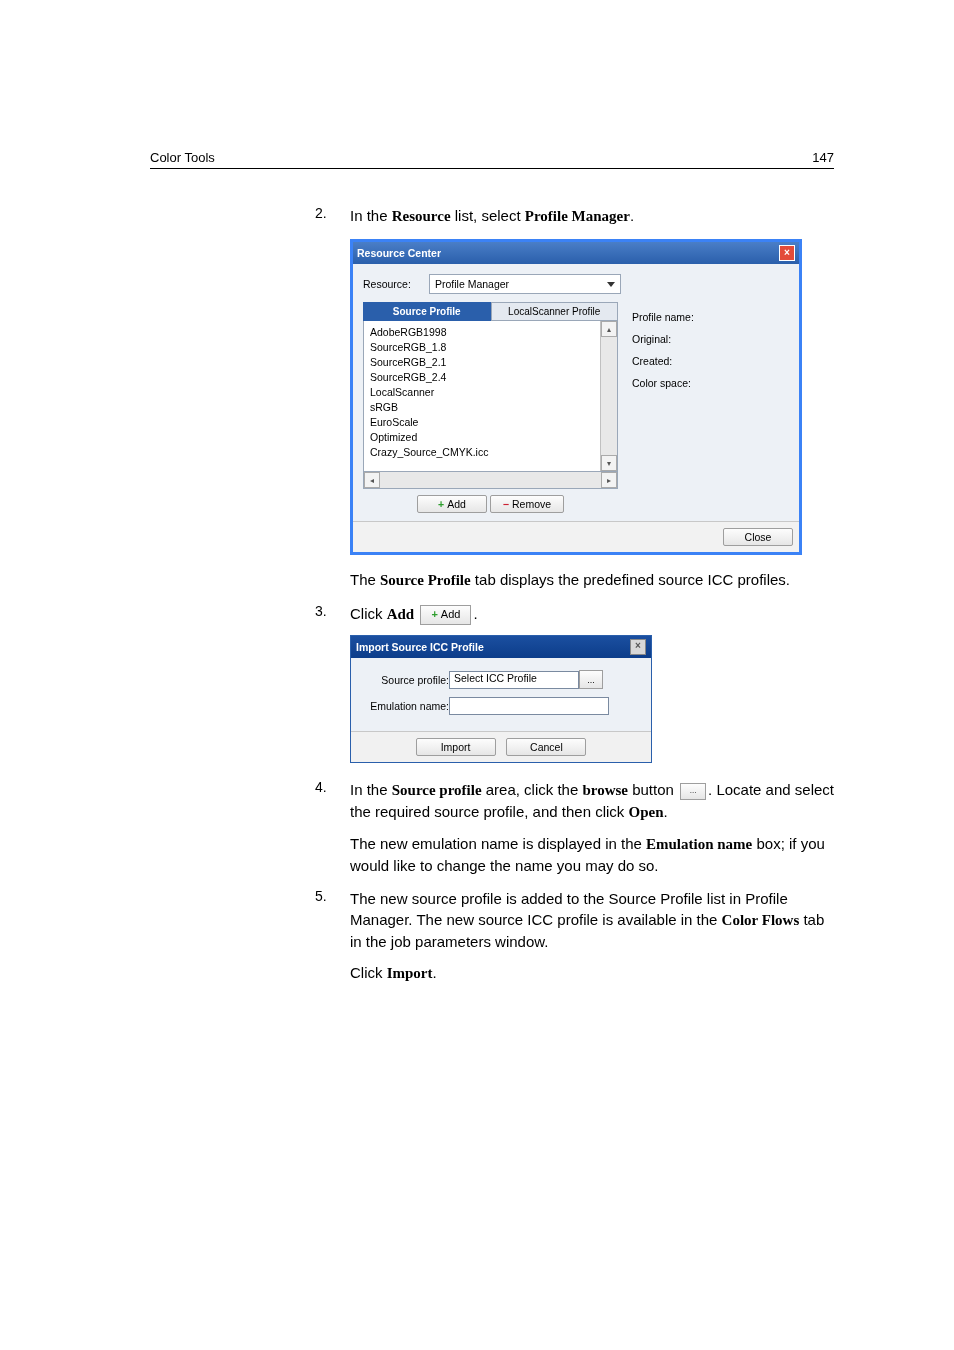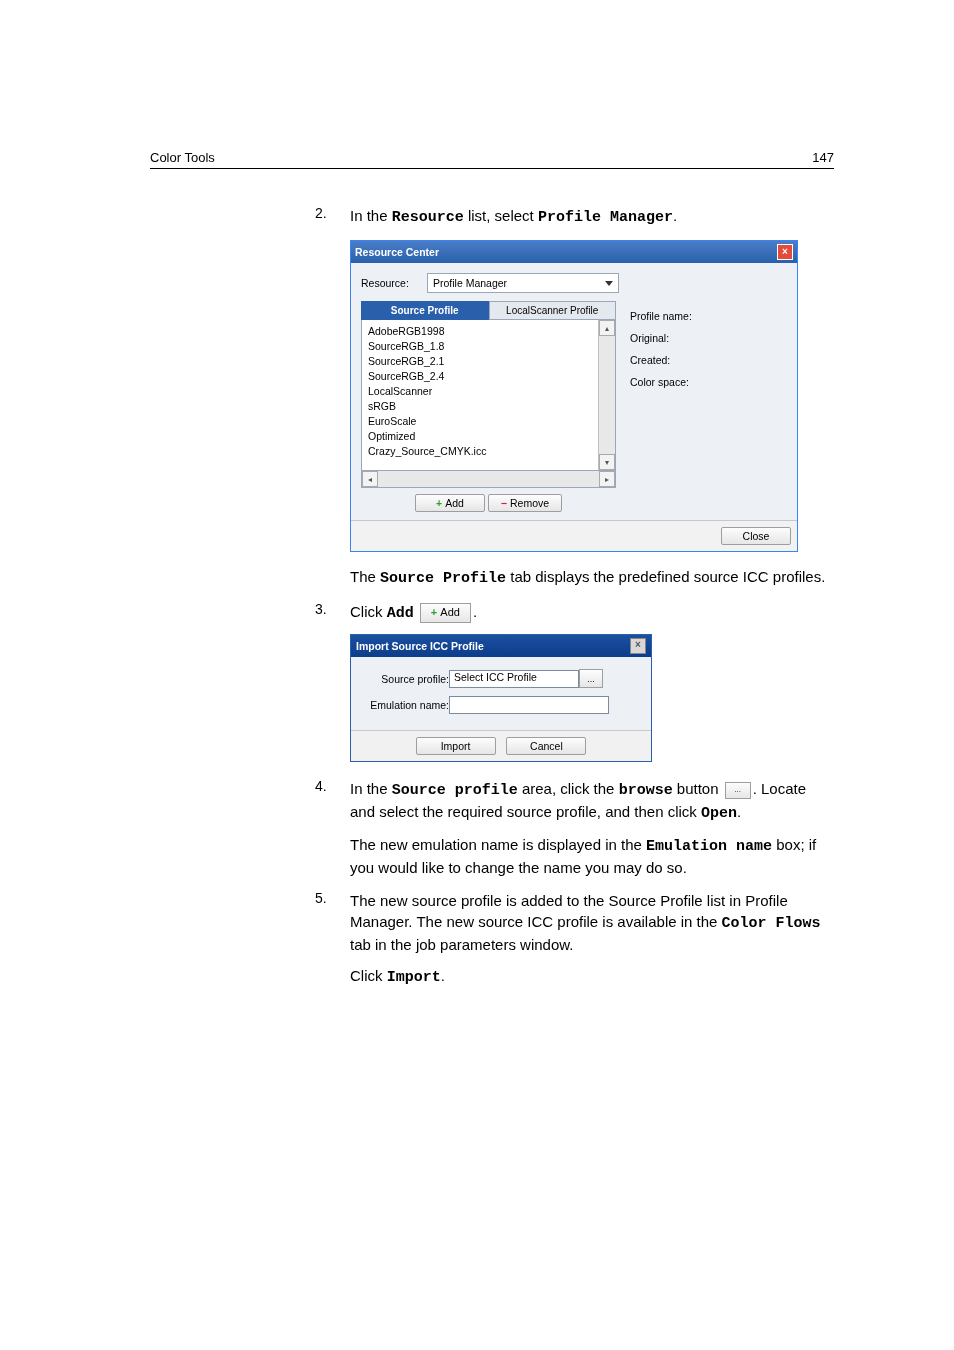--- a/index.html
+++ b/index.html
@@ -42,27 +42,27 @@
     padding-left:35px;
     margin-bottom:12px;
   }
   ol.steps>li>.num{
     position:absolute;
     left:0;
     top:0;
     font-size:14px;
   }
   .step-text{font-size:15px;line-height:1.4}
-  .step-text b{font-family:Liberation Mono, monospace;font-weight:bold}
+  .step-text b{font-family:Liberation Serif, serif;font-weight:bold}
   .after-image{margin-top:10px;margin-bottom:10px}
 
   
   .win-rc{
     width:446px;
-    border:1px solid #3b82f6;
+    border:3px solid #3b82f6;
     background:#edf1f6;
     margin-top:12px;
     margin-bottom:14px;
     font-size:10.5px;
     color:#000;
   }
   .rc-title{
     background:linear-gradient(#4a7ec7,#2a5fab);
     color:#fff;
     padding:3px 4px;

